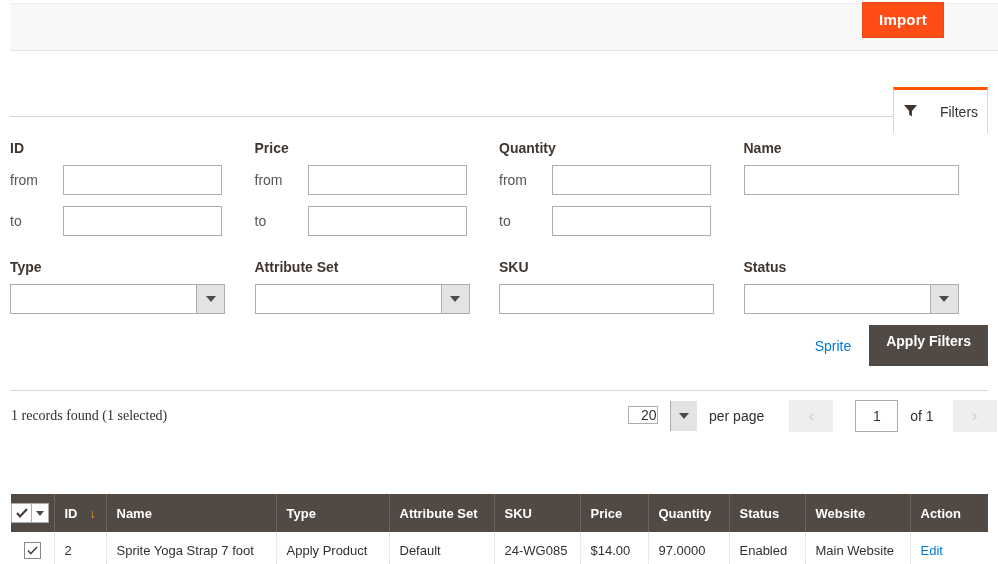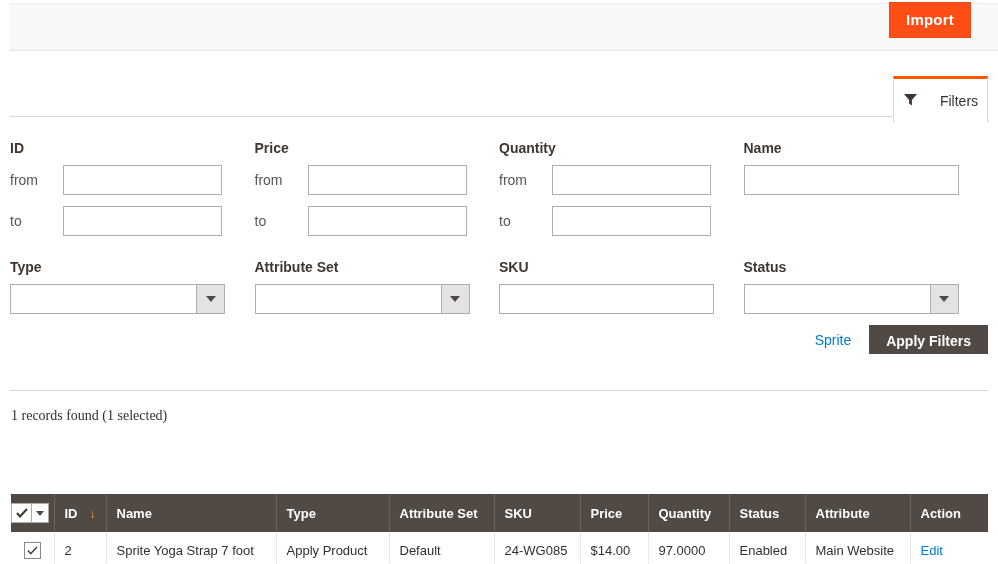--- a/index.html
+++ b/index.html
@@ -15,36 +15,36 @@
   .page { position: relative; width: 998px; height: 564px; }
 
   
   .toolbar {
     position: absolute; left: 10px; top: 3px; width: 988px; height: 48px;
     background: #f8f8f8;
     border-bottom: 1px solid #e3e3e3;
     border-top: 1px solid #ededed;
   }
   .import-btn {
-    position: absolute; left: 889px; top: 2px;
+    position: absolute; left: 862px; top: 2px;
     width: 82px; height: 36px;
     background: #ff4d16;
     border: 1px solid #e8481a;
     color: #ffffff;
     font-size: 15px;
     font-weight: 600;
     line-height: 34px;
     text-align: center;
     cursor: pointer;
     letter-spacing: .2px;
   }
 
   
   .filters-tab {
-    position: absolute; left: 893px; top: 76px;
+    position: absolute; left: 893px; top: 87px;
     width: 95px; height: 46px;
     background: #ffffff;
     border: 1px solid #d6d6d6;
     border-top: 3px solid #ff5501;
     border-bottom: none;
     display: flex; align-items: center; justify-content: center;
     gap: 22px;
     cursor: pointer;
     z-index: 3;
   }
@@ -102,21 +102,21 @@
   .filter-actions {
     position: absolute; right: 10px; top: 325px;
     display: flex; align-items: center; gap: 18px;
   }
   .cancel-link {
     color: #007bdb; font-size: 14px; cursor: pointer; text-decoration: none;
   }
   .apply-btn {
     background: #514943; border: 1px solid #514943; color: #fff;
     font-size: 14px; font-weight: bold;
-    padding: 0 16px; height: 29px; line-height: 31px;
+    padding: 0 16px; height: 41px; line-height: 31px;
     cursor: pointer;
   }
 
   
   .records {
     position: absolute; left: 11px; top: 408px;
     font-size: 14px; color: #303030; font-family: Liberation Serif, serif;
   }
   .pager {
     position: absolute; left: 628px; top: 400px;
@@ -300,20 +300,33 @@
 
   <div class="filter-actions">
     <span class="cancel-link">Sprite</span>
     <span class="apply-btn">Apply Filters</span>
   </div>
 
   <div class="hr-mid"></div>
 
   <div class="records">1 records found (1 selected)</div>
 
+  <div class="pager">
+    <span class="perpage-wrap">
+      <span class="perpage">20</span>
+      <span class="perpage-btn">
+        <span class="caret-dn"></span>
+      </span>
+    </span>
+    <span class="perpage-lbl">per page</span>
+    <span class="pg-nav pg-prev">‹</span>
+    <input class="pg-input" type="text" value="1" style="">
+    <span class="pg-of">of 1</span>
+    <span class="pg-nav pg-next">›</span>
+  </div>
 
   <table class="grid">
     <thead>
       <tr>
         <th class="th-check">
           <span class="hdr-check-ctl">
             <span class="hdr-check-box">
               <svg width="12" height="10" viewBox="0 0 12 10">
                   <polyline points="1,5 4,8.5 11,1" fill="none" stroke="#41362f" stroke-width="2"></polyline>
                 </svg>
@@ -326,21 +339,21 @@
         <th style="width:52px">
           <span>ID</span><span class="sort-arrow">↓</span>
         </th>
         <th style="width:170px">Name</th>
         <th style="width:113px">Type</th>
         <th style="width:105px">Attribute Set</th>
         <th style="width:86px">SKU</th>
         <th style="width:68px">Price</th>
         <th style="width:81px">Quantity</th>
         <th style="width:76px">Status</th>
-        <th style="width:105px">Attribute</th>
+        <th style="width:105px">Website</th>
         <th>Action</th>
       </tr>
     </thead>
     <tbody>
       <tr>
         <td class="td-check">
           <span class="cbox">
             <svg width="11" height="9" viewBox="0 0 12 10">
                 <polyline points="1,5 4,8.5 11,1" fill="none" stroke="#41362f" stroke-width="1.6"></polyline>
               </svg>

